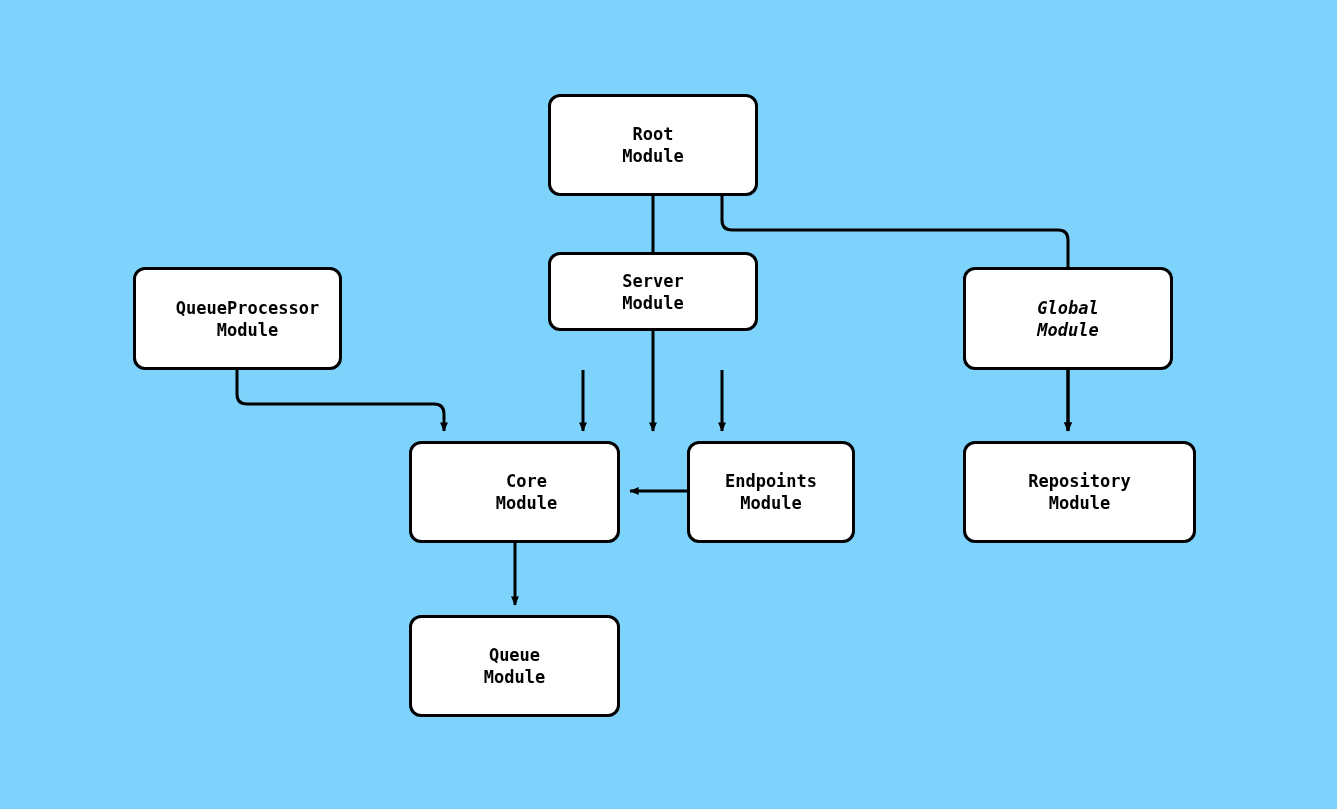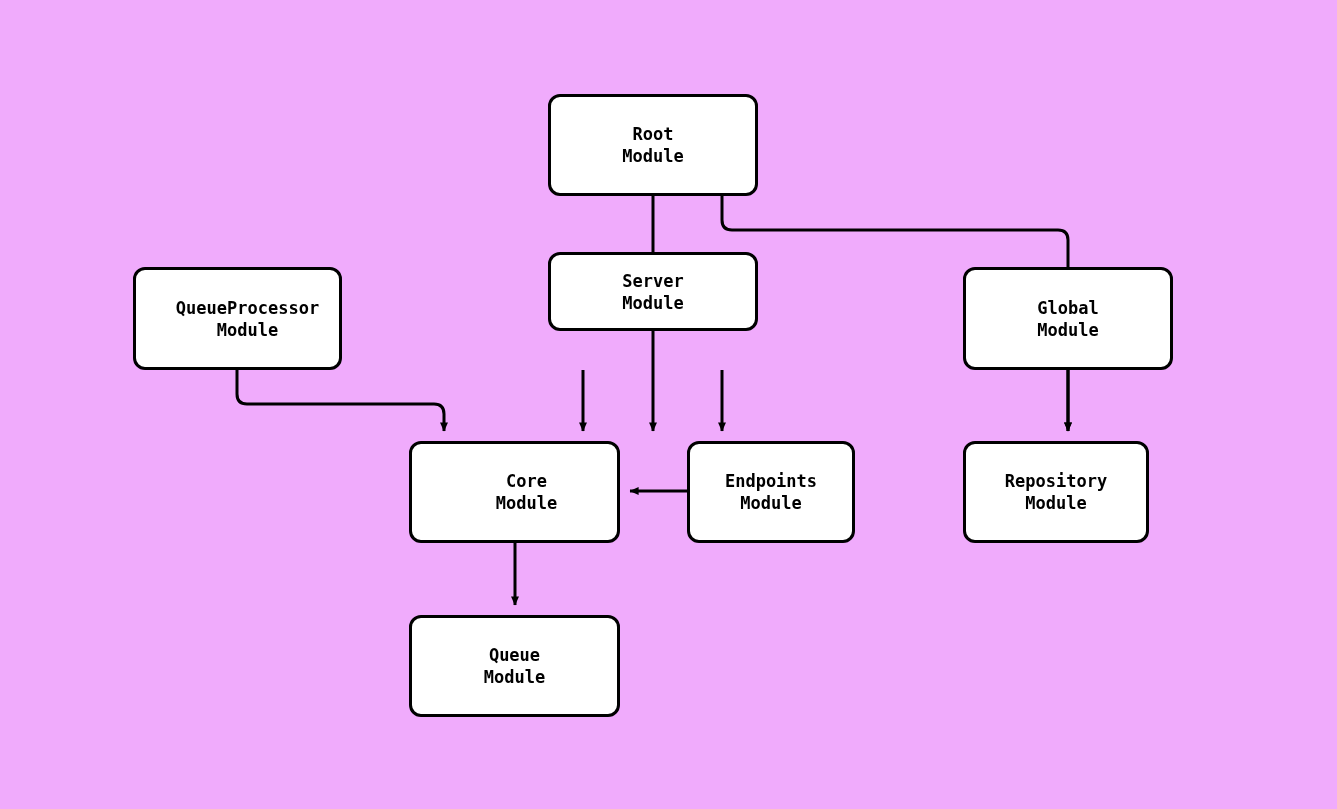--- a/index.html
+++ b/index.html
@@ -7,21 +7,21 @@
     padding: 0;
     background: #ffffff;
   }
   body {
     font-family: "DejaVu Sans Mono", "Liberation Mono", monospace;
   }
   #canvas {
     position: relative;
     width: 1337px;
     height: 809px;
-    background: #f0abfc;
+    background: #7dd3fc;
     overflow: hidden;
   }
   #edge-layer {
     position: absolute;
     left: 0;
     top: 0;
     width: 1337px;
     height: 809px;
     pointer-events: none;
   }
@@ -90,36 +90,36 @@
   <div class="node" style="left:133px; top:267px; width:209px; height:103px;padding-left:20px;">
     <span class="node-label">QueueProcessor
 Module</span>
   </div>
 
   <div class="node" style="left:548px; top:252px; width:210px; height:79px;">
     <span class="node-label">Server
 Module</span>
   </div>
 
-  <div class="node" style="left:963px; top:267px; width:210px; height:103px;">
+  <div class="node" style="left:963px; top:267px; width:210px; height:103px;font-style:italic;">
     <span class="node-label">Global
 Module</span>
   </div>
 
   <div class="node" style="left:409px; top:441px; width:211px; height:102px;padding-left:24px;">
     <span class="node-label">Core
 Module</span>
   </div>
 
   <div class="node" style="left:687px; top:441px; width:168px; height:102px;">
     <span class="node-label">Endpoints
 Module</span>
   </div>
 
-  <div class="node" style="left:963px; top:441px; width:186px; height:102px;">
+  <div class="node" style="left:963px; top:441px; width:233px; height:102px;">
     <span class="node-label">Repository
 Module</span>
   </div>
 
   <div class="node" style="left:409px; top:615px; width:211px; height:102px;">
     <span class="node-label">Queue
 Module</span>
   </div>
 
 </div>

